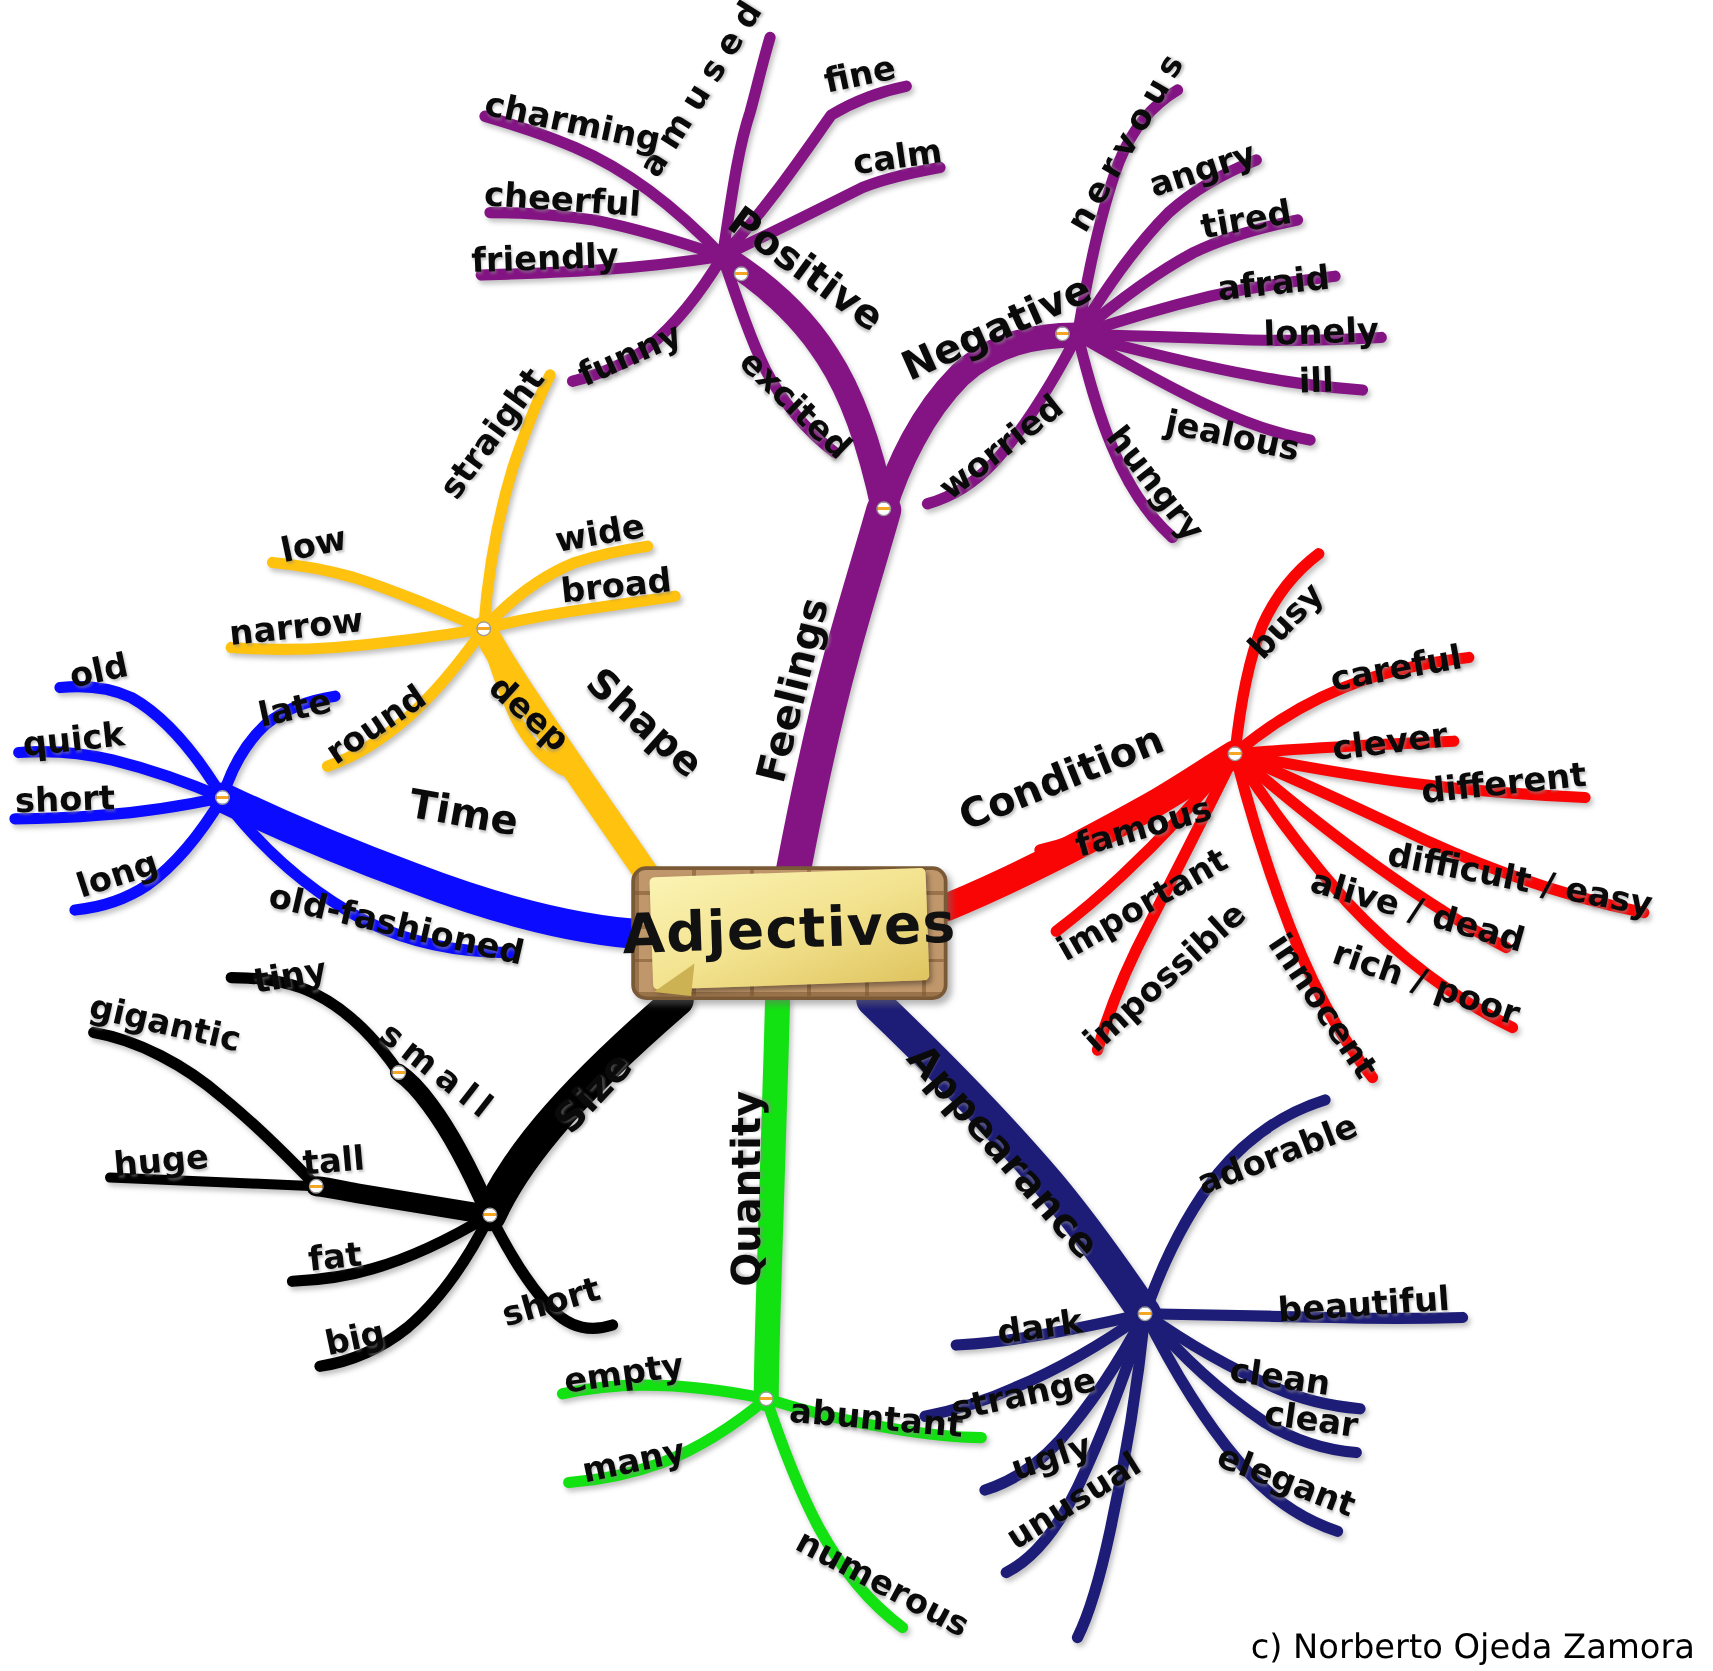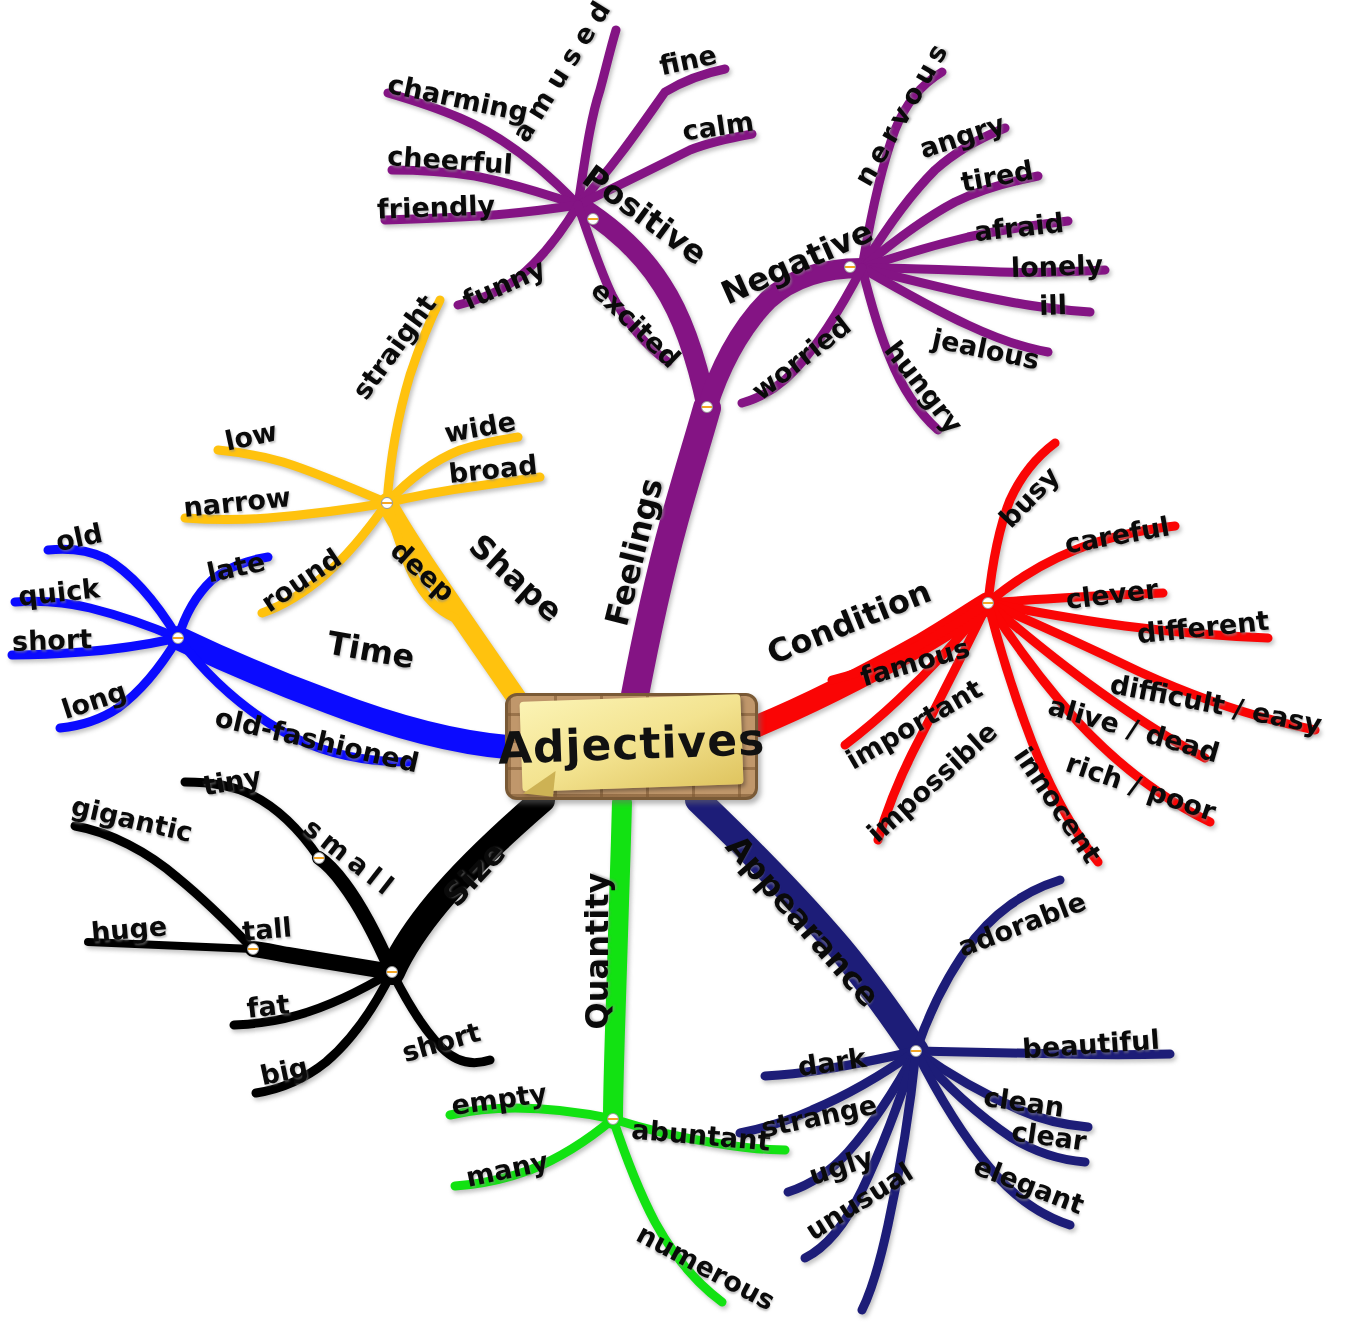--- a/index.html
+++ b/index.html
@@ -226,13 +226,14 @@
   <div class="w" style="left:841px;top:1166px;--r:-18deg">ugly</div>
   <div class="w" style="left:859px;top:1201px;--r:-32deg">unusual</div>
 
   <div class="center">
     <div class="note">
       <div class="fold"></div>
       <span class="title">Adjectives</span>
     </div>
   </div>
 
+  <div class="copyright">c) Norberto Ojeda Zamora</div>
 </div>
 
 </body></html>

